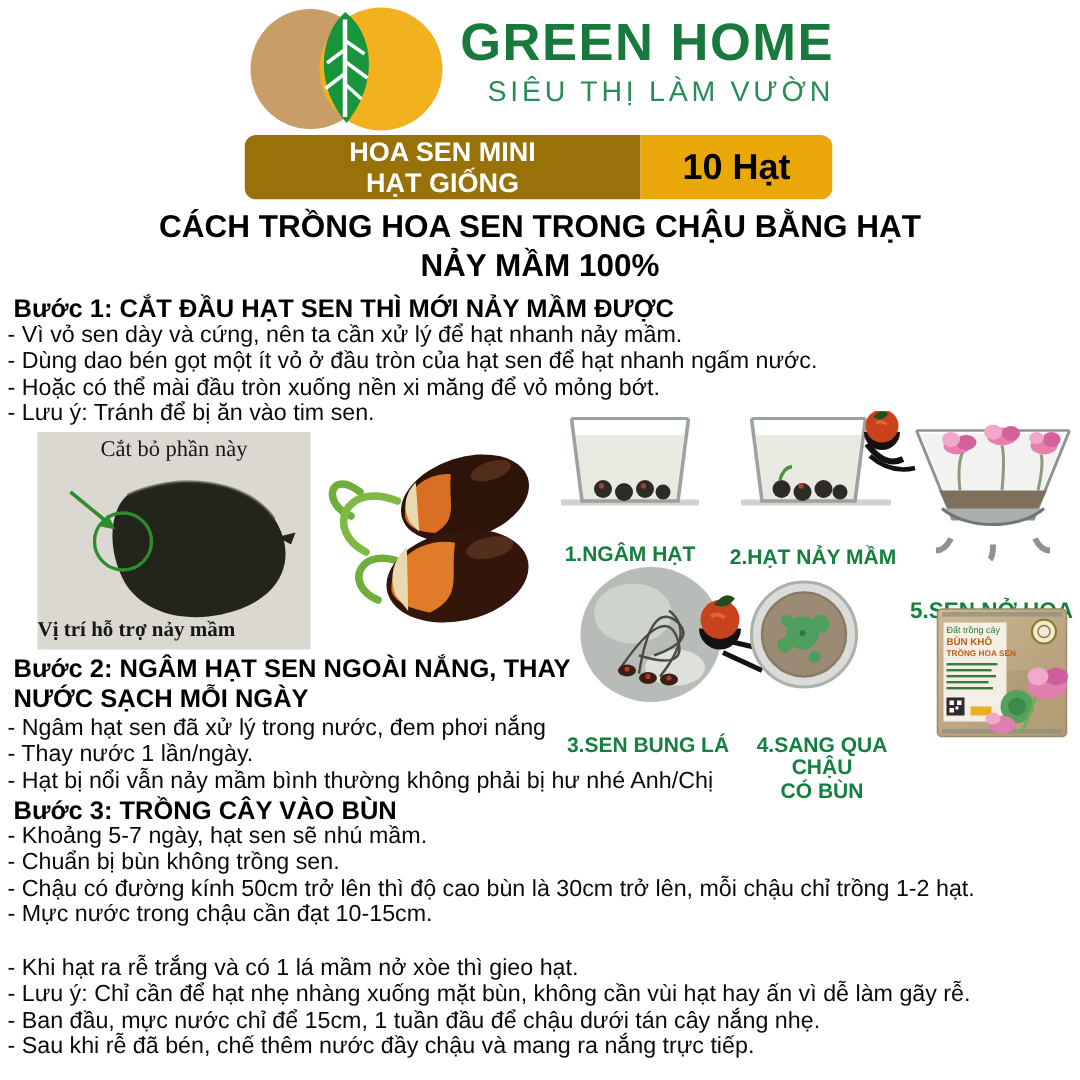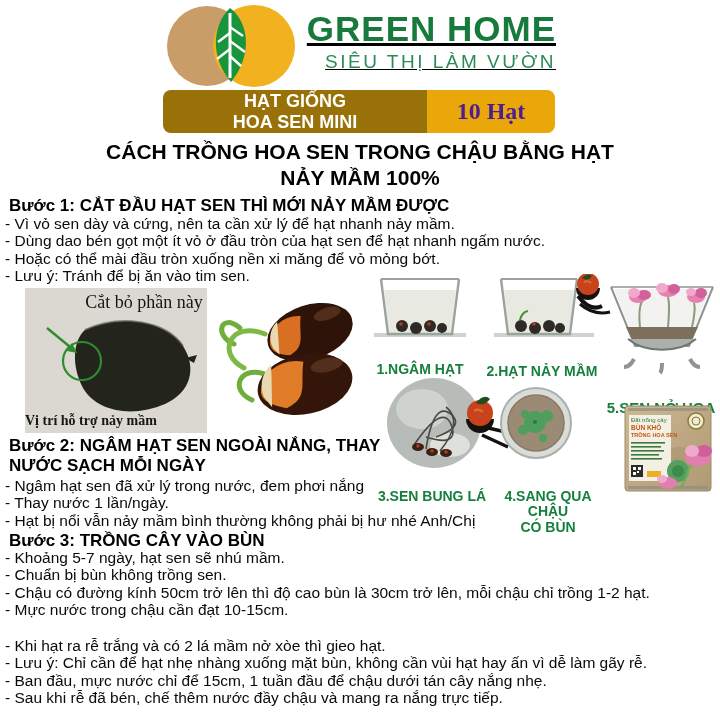--- a/index.html
+++ b/index.html
@@ -1,41 +1,41 @@
 <!DOCTYPE html>
 <html><head>
 <meta charset="utf-8">
 <style>
   html,body{margin:0;padding:0;background:#fff;}
   .page{position:relative;width:720px;height:720px;background:#ffffff;overflow:hidden;
         font-family:"Liberation Sans",sans-serif;color:#000;}
   .abs{position:absolute;}
 
   
-  .brand-text{position:absolute;left:300px;top:10px;width:256px;text-align:right;text-decoration:underline;}
+  .brand-text{position:absolute;left:300px;top:10px;width:256px;text-align:right;}
   .brand-name{font-size:35px;font-weight:bold;color:#177a3c;letter-spacing:1px;line-height:1.1;}
   .brand-tagline{font-size:19px;color:#2a8c55;letter-spacing:2.5px;margin-top:2px;}
 
   .banner{position:absolute;left:163px;top:90px;width:392px;height:43px;display:flex;
           border-radius:8px;overflow:hidden;}
   .banner-left{width:264px;background:#997109;color:#fff;font-weight:bold;font-size:18px;
                display:flex;flex-direction:column;align-items:center;justify-content:center;line-height:1.15;}
-  .banner-right{flex:1;background:#eaa70a;color:#4c1d95;font-weight:bold;font-size:24px;
-                display:flex;align-items:center;justify-content:center;font-family:Liberation Serif, serif;}
+  .banner-right{flex:1;background:#eaa70a;color:#000000;font-weight:bold;font-size:24px;
+                display:flex;align-items:center;justify-content:center;}
 
   .main-title{position:absolute;left:0;top:139px;width:720px;text-align:center;
               font-size:21px;font-weight:bold;line-height:1.24;color:#000;}
 
   .step-head{position:absolute;left:9px;font-size:17px;font-weight:bold;color:#000;line-height:1.15;}
   .bullets{position:absolute;left:5px;font-size:15.5px;color:#0a0a0a;line-height:17.4px;width:714px;}
 
   
   .photo{position:absolute;left:25px;top:288px;width:182px;height:145px;background:#dbd8d2;}
   .photo-caption-top{position:absolute;left:0;top:4px;width:100%;text-align:center;
-      font-family:"Liberation Serif",serif;font-size:18px;color:#161616;margin-left:28px;}
+      font-family:"Liberation Serif",serif;font-size:15px;color:#161616;}
   .photo-caption-bottom{position:absolute;left:0;bottom:4px;width:100%;text-align:left;
       font-family:"Liberation Serif",serif;font-weight:bold;font-size:14px;color:#161616;padding-right:8px;box-sizing:border-box;}
 
   .diagram-label{position:absolute;font-weight:bold;font-size:14px;color:#15803d;text-align:center;line-height:1.1;margin-top:21px;}
 </style>
 </head>
 <body>
 
 <div class="page">
 
@@ -51,22 +51,22 @@
     <line x1="64" y1="46" x2="51" y2="56" stroke="#fff" stroke-width="2.4"></line>
   </svg>
 
   <div class="brand-text">
     <div class="brand-name">GREEN HOME</div>
     <div class="brand-tagline">SIÊU THỊ LÀM VƯỜN</div>
   </div>
 
   <div class="banner">
     <div class="banner-left">
+      <span>HOA SEN MINI</span>
       <span>HẠT GIỐNG</span>
-      <span>HOA SEN MINI</span>
     </div>
     <div class="banner-right">10 Hạt</div>
   </div>
 
   <div class="main-title">
     <div>CÁCH TRỒNG HOA SEN TRONG CHẬU BẰNG HẠT</div>
     <div>NẢY MẦM 100%</div>
   </div>
 
   <div class="step-head" style="top:196px;">Bước 1: CẮT ĐẦU HẠT SEN THÌ MỚI NẢY MẦM ĐƯỢC</div>
@@ -272,19 +272,19 @@
 
   <div class="step-head" style="top:531px;">Bước 3: TRỒNG CÂY VÀO BÙN</div>
   <div class="bullets" style="top:549px;">
     <div>- Khoảng 5-7 ngày, hạt sen sẽ nhú mầm.</div>
     <div>- Chuẩn bị bùn không trồng sen.</div>
     <div>- Chậu có đường kính 50cm trở lên thì độ cao bùn là 30cm trở lên, mỗi chậu chỉ trồng 1-2 hạt.</div>
     <div>- Mực nước trong chậu cần đạt 10-15cm.</div>
   </div>
 
   <div class="bullets" style="top:637px;">
-    <div>- Khi hạt ra rễ trắng và có 2 lá mầm nở xòe thì gieo hạt.</div>
+    <div>- Khi hạt ra rễ trắng và có 1 lá mầm nở xòe thì gieo hạt.</div>
     <div>- Lưu ý: Chỉ cần để hạt nhẹ nhàng xuống mặt bùn, không cần vùi hạt hay ấn vì dễ làm gãy rễ.</div>
     <div>- Ban đầu, mực nước chỉ để 15cm, 1 tuần đầu để chậu dưới tán cây nắng nhẹ.</div>
     <div>- Sau khi rễ đã bén, chế thêm nước đầy chậu và mang ra nắng trực tiếp.</div>
   </div>
 
 </div>
 
 </body></html>

